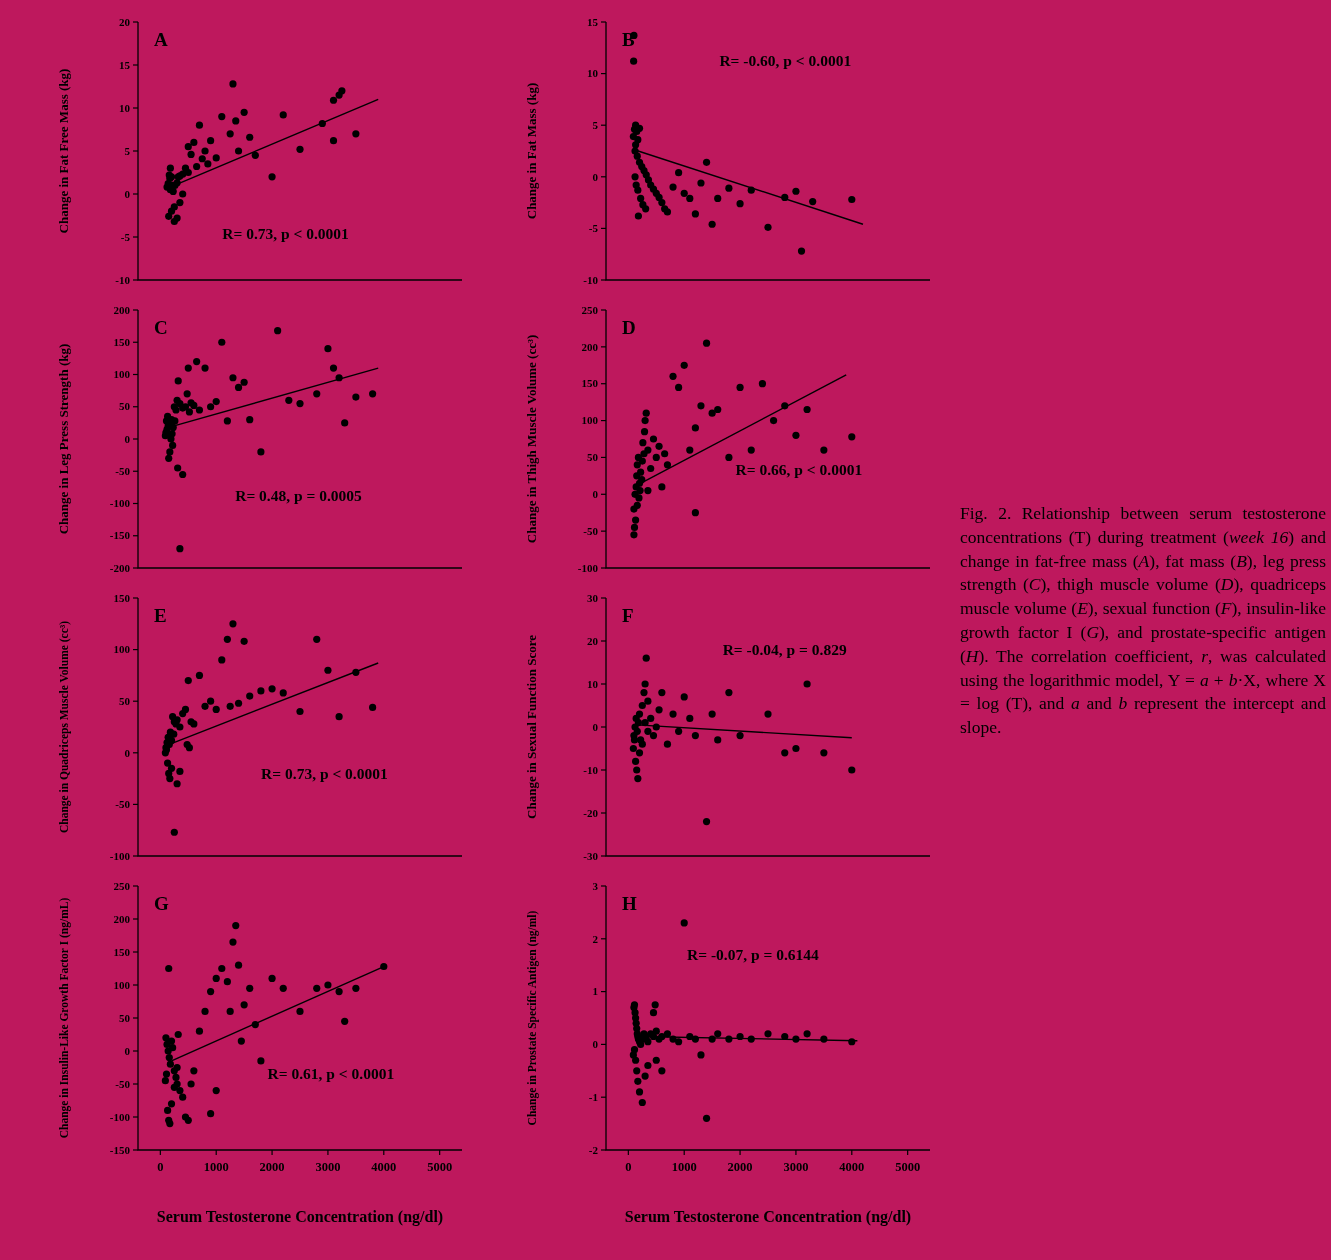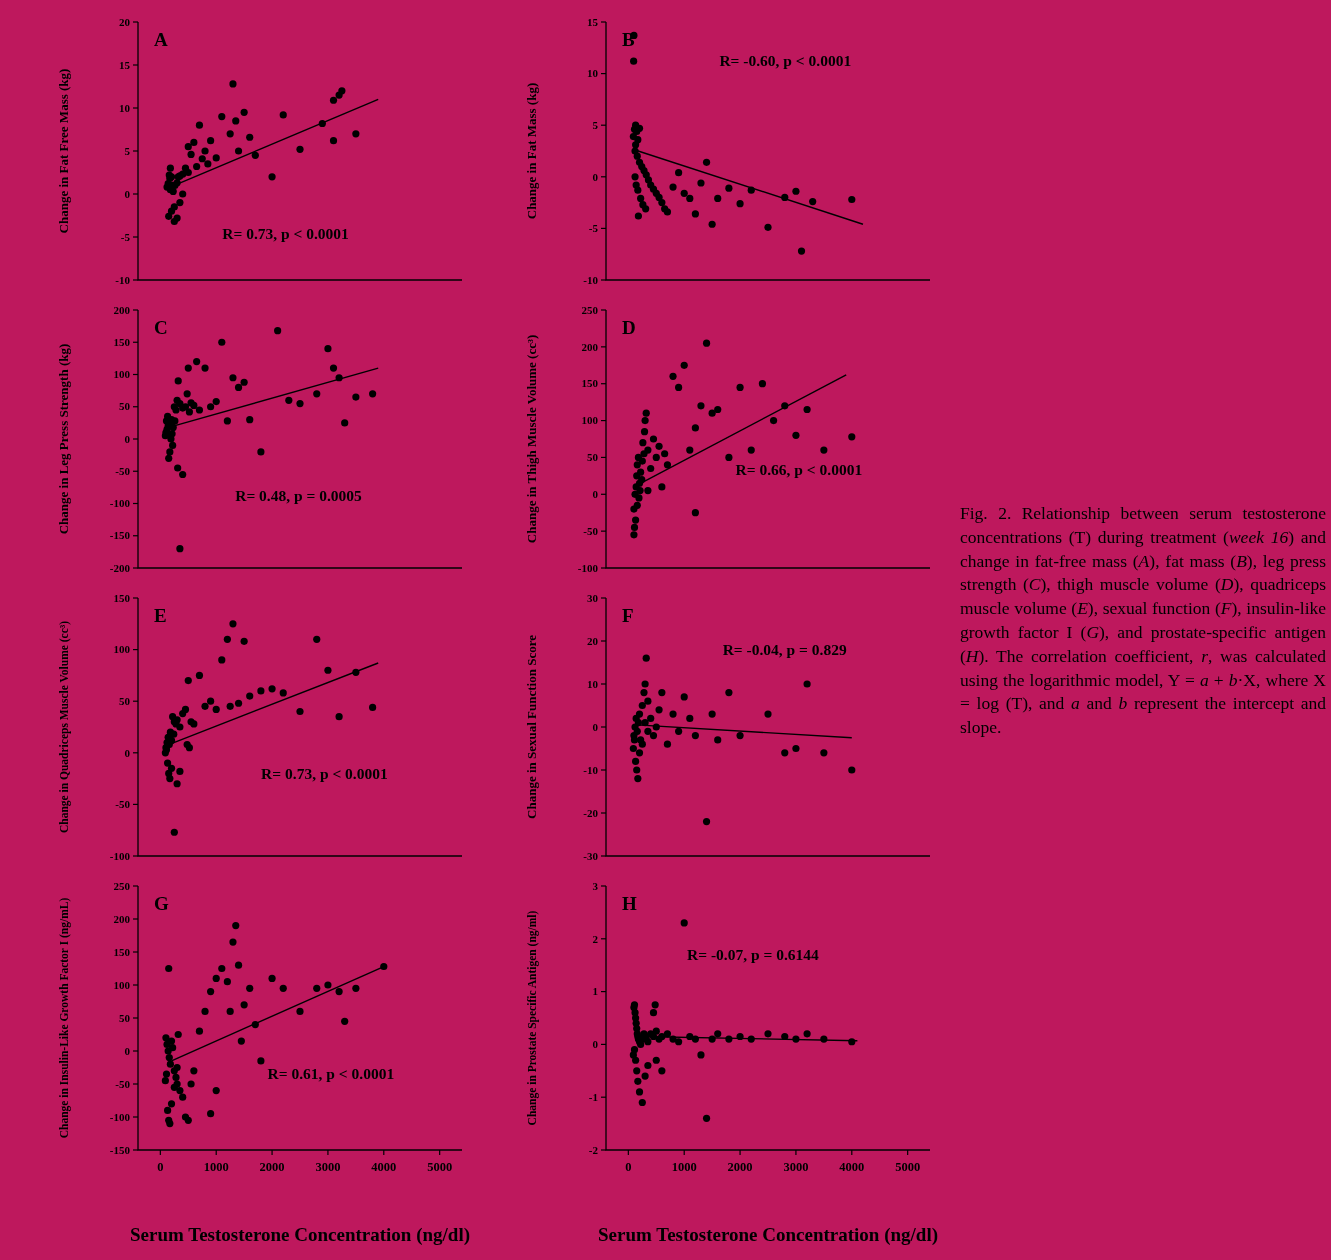--- a/index.html
+++ b/index.html
@@ -4,21 +4,21 @@
 <style>
   *{margin:0;padding:0;box-sizing:border-box}
   html,body{background:#fff}
   body{width:1331px;height:1260px;font-family:"Liberation Serif",serif;color:#000}
   .figure{position:relative;width:1331px;height:1260px;background:#be185d;overflow:hidden}
   .col{position:absolute;top:8px}
   .col-left{left:50px;width:442px}
   .col-right{left:518px;width:442px}
   .panel{height:288px}
   .panel.tall{height:332px}
-  .x-title{font-weight:bold;font-size:19px;text-align:center;padding-left:58px;margin-top:20px;white-space:nowrap}
+  .x-title{font-weight:bold;font-size:16px;text-align:center;padding-left:58px;margin-top:4px;white-space:nowrap}
   .caption{position:absolute;left:960px;top:502px;width:366px;font-size:17.5px;line-height:1.36;text-align:justify}
   svg{display:block}
   svg text{fill:#000}
   .tick{font:bold 11px "Liberation Serif",serif}
   .xtick{font:bold 12.5px "Liberation Serif",serif}
   .letter{font:bold 19px "Liberation Serif",serif}
   .annot{font:bold 15.5px "Liberation Serif",serif}
 </style>
 </head>
 <body>

